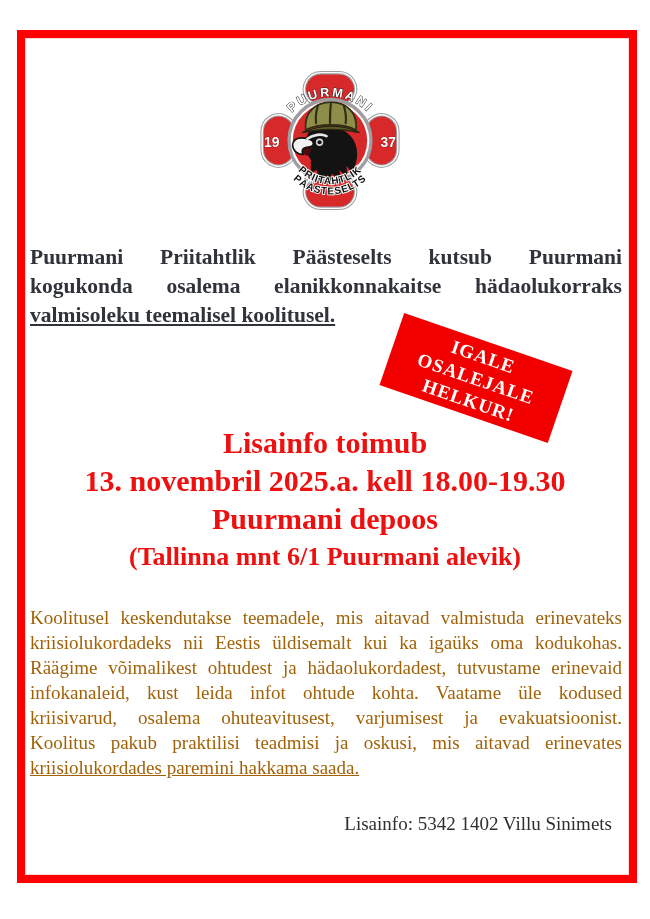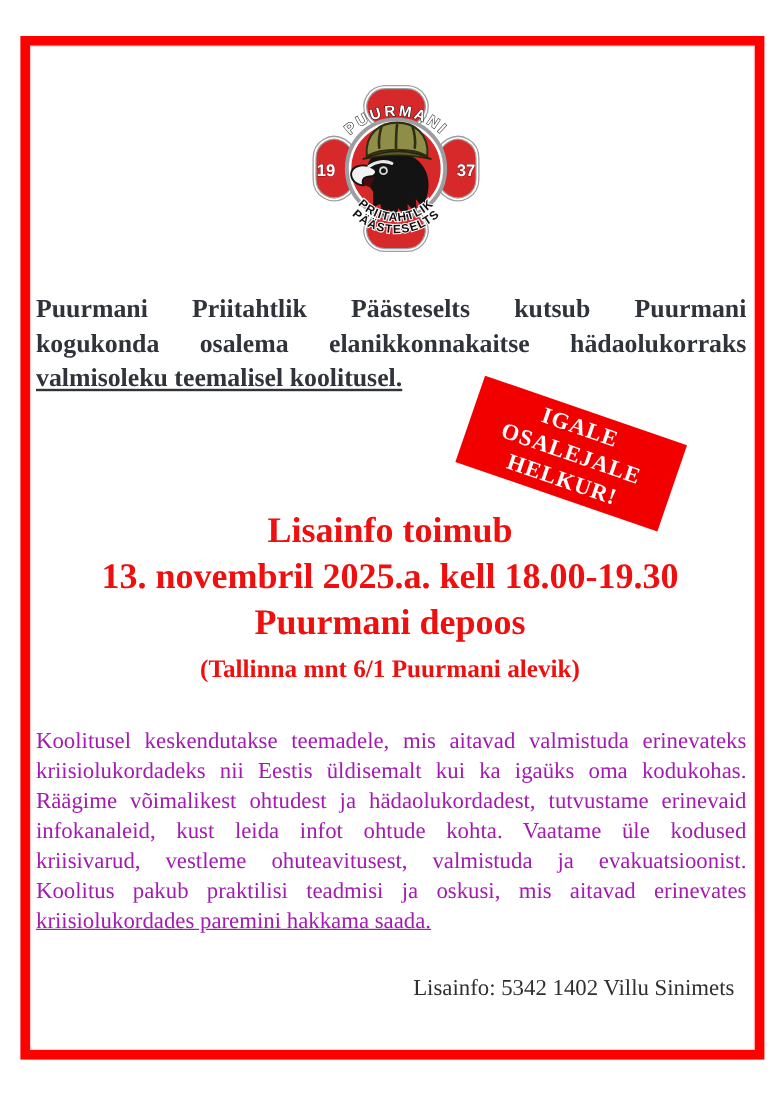--- a/index.html
+++ b/index.html
@@ -52,28 +52,28 @@
     white-space: nowrap;
   }
 
   .headline {
     position: absolute;
     left: 29px; top: 424px; width: 592px;
     text-align: center;
     color: var(--headline-red, #ee0f0f);
   }
   .headline .h-line { font-size: 30px; font-weight: bold; line-height: 38px; }
-  .headline .h-sub  { font-size: 21px; font-weight: bold; line-height: 30px; margin-top: 4px; }
+  .headline .h-sub  { font-size: 26px; font-weight: bold; line-height: 30px; margin-top: 4px; }
 
   .body-par {
     position: absolute;
     left: 30px; top: 605px; width: 592px;
     font-size: 19px;
     line-height: 25px;
-    color: #a21caf;
+    color: #a16207;
   }
 
   .footer {
     position: absolute;
     right: 38px; top: 812px;
     font-size: 19px;
     line-height: 24px;
     color: #2f2f2f;
     text-align: left;
   }
@@ -151,19 +151,19 @@
     <div class="h-line">13. novembril 2025.a. kell 18.00-19.30</div>
     <div class="h-line">Puurmani depoos</div>
     <div class="h-sub">(Tallinna mnt 6/1 Puurmani alevik)</div>
   </div>
 
   <div class="body-par justified">
       <div class="line">Koolitusel keskendutakse teemadele, mis aitavad valmistuda erinevateks</div>
       <div class="line">kriisiolukordadeks nii Eestis üldisemalt kui ka igaüks oma kodukohas.</div>
       <div class="line">Räägime võimalikest ohtudest ja hädaolukordadest, tutvustame erinevaid</div>
       <div class="line">infokanaleid, kust leida infot ohtude kohta. Vaatame üle kodused</div>
-      <div class="line">kriisivarud, vestleme ohuteavitusest, valmistuda ja evakuatsioonist.</div>
+      <div class="line">kriisivarud, osalema ohuteavitusest, varjumisest ja evakuatsioonist.</div>
       <div class="line">Koolitus pakub praktilisi teadmisi ja oskusi, mis aitavad erinevates</div>
       <div class="line line-last">kriisiolukordades paremini hakkama saada.</div>
     </div>
 
   <div class="footer">Lisainfo: 5342 1402 Villu Sinimets</div>
 </div>
 
 </body></html>

